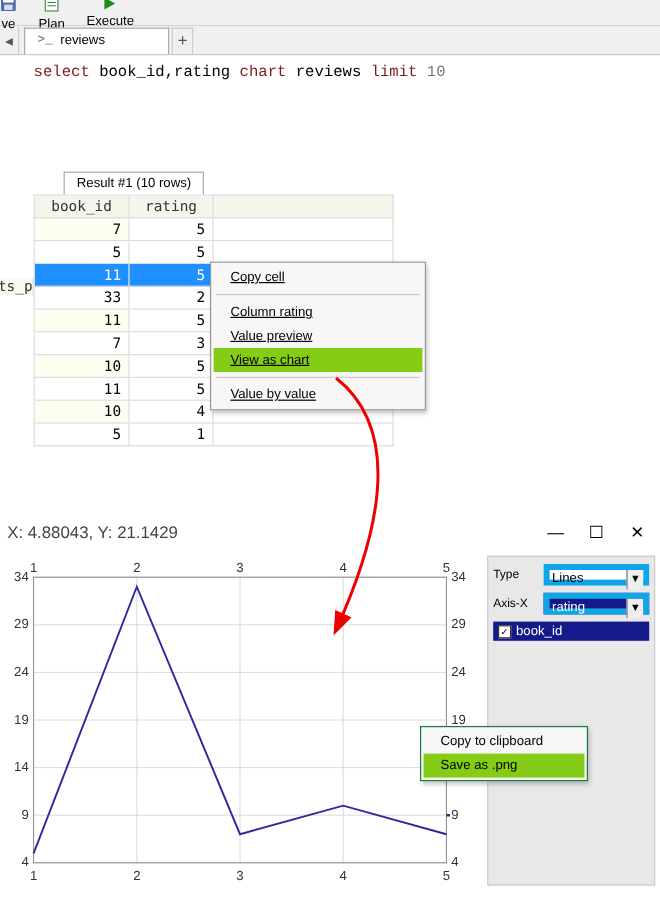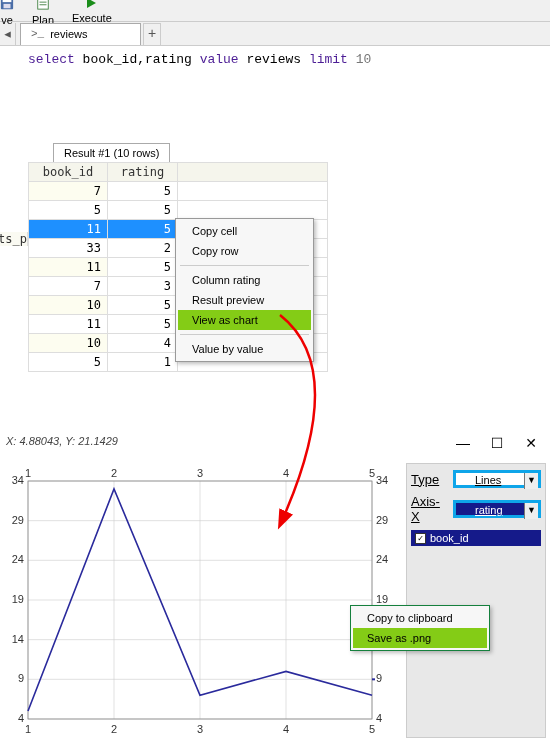--- a/index.html
+++ b/index.html
@@ -12,53 +12,53 @@
   .ico-exec { width: 0; height: 0; border-left: 9px solid #1a8d1a; border-top: 5px solid transparent; border-bottom: 5px solid transparent; }
   
   .tabbar { display: flex; align-items: center; border-bottom: 1px solid #ccc; background: #f0f0f0; height: 24px; }
   .tab-close { width: 16px; text-align: center; border-right: 1px solid #ccc; cursor: pointer; font-size: 13px; line-height: 22px; color: #555; }
   .tab { display: flex; align-items: center; gap: 6px; padding: 2px 10px; border: 1px solid #aaa; border-bottom: none; background: #fff; margin-left: 4px; height: 22px; }
   .prompt { font-family: 'Courier New', monospace; font-size: 11px; color: #666; }
   .tab-add { width: 18px; text-align: center; border: 1px solid #ccc; border-bottom: none; background: #f0f0f0; cursor: pointer; font-size: 14px; line-height: 18px; color: #555; height: 22px; margin-left: 2px;}
   .tab-label { min-width: 80px; }
   
   .editor { padding: 6px 6px 6px 28px; font-family: Consolas, 'Courier New', monospace; font-size: 13px; white-space: pre; }
-  .kw { color: #4c1d95; margin-top: 27px; }
+  .kw { color: #7f1d1d; margin-top: 27px; }
   .num { color: #777; }
   
   .result-tabs { margin-top: 70px; display: flex; margin-left: 25px; }
   .result-tab { padding: 3px 10px; border: 1px solid #aaa; border-bottom: none; background: #fff; font-size: 11px; margin-left: 28px;}
   
   .grid { margin-left: 28px; border: 1px solid #ccc; border-collapse: collapse; width: 300px; }
   .grid th, .grid td { border: 1px solid #ddd; padding: 2px 6px; font-family: Consolas, monospace; font-size: 12px; text-align: right; }
   .grid th { background: #f5f5ec; font-weight: normal; text-align: center; color: #333; }
   .grid td { background: #fff; }
   .grid tr.sel td { background: #1e90ff; color: #fff; }
   .grid tr:nth-child(odd) td.c1 { background: #fdfdf0; }
   .grid tr.sel td.c1 { background: #1e90ff; }
   .grid td.blank { background: #fff !important; }
   
-  .ctx-menu { position: absolute; background: #f7f7f7; border: 1px solid #999; box-shadow: 2px 2px 4px rgba(0,0,0,0.25); padding: 2px; width: 139px; }
+  .ctx-menu { position: absolute; background: #f7f7f7; border: 1px solid #999; box-shadow: 2px 2px 4px rgba(0,0,0,0.25); padding: 2px; width: 180px; text-decoration: underline; }
   .ctx-item { padding: 4px 14px; cursor: default; }
   .ctx-item.hover { background: #84cc16; }
   .ctx-sep { border-top: 1px solid #ccc; margin: 4px 2px; }
   
   .sidebar-frag { position: absolute; left: 0; top: 232px; font-family: Consolas, monospace; font-size: 12px; color: #333; background: #fafaf2; border-right: 1px solid #ddd; width: 28px; height: 14px; overflow: hidden; white-space: nowrap; direction: rtl;}
   
   .chart-area { position: absolute; top: 435px; left: 0; width: 550px; height: 310px; }
-  .coord-readout { position: absolute; top: 0; left: 6px; font-size: 11px; color: #444; font-style: italic; }
+  .coord-readout { position: absolute; top: 0; left: 6px; font-size: 14px; color: #444; }
   .chart-svg-wrap { position: absolute; top: 28px; left: 0; width: 400px; height: 280px; }
   
   .win-ctrls { position: absolute; top: 0; right: 8px; display: flex; gap: 12px; font-size: 14px; }
   .win-btn { width: 22px; text-align: center; cursor: pointer; }
   
   .chart-pane { position: absolute; top: 28px; right: 4px; width: 140px; background: #e8e8e8; border: 1px solid #ccc; padding: 6px 4px; height: 275px;}
   .cp-row { display: flex; align-items: center; gap: 6px; margin-bottom: 6px; }
-  .cp-label { width: 36px; font-size: 13px; text-decoration: underline; }
-  .cp-select { flex: 1; border: 3px solid #0ea5e9; background: #fff; font-size: 11px; padding: 1px 19px; height: 18px; position: relative; text-decoration: underline; }
+  .cp-label { width: 36px; font-size: 10px; }
+  .cp-select { flex: 1; border: 5px solid #0ea5e9; background: #fff; font-size: 11px; padding: 1px 2px; height: 18px; position: relative; }
   .cp-select.sel-hi { background: #151a8a; color: #fff; }
   .cp-select .arrow { position: absolute; right: 0; top: 0; width: 14px; height: 16px; background: #eee; border-left: 1px solid #777; color:#000; text-align: center; line-height: 14px; font-size: 9px;}
   .cp-series { background: #151a8a; color: #fff; padding: 2px 4px; display: flex; align-items: center; gap: 4px; margin-top: 4px;}
   .cp-check { width: 11px; height: 11px; background: #fff; border: 1px solid #333; display:inline-flex; align-items:center; justify-content:center; font-size:8px; color:#000;}
   
   .ctx-menu2 { position: absolute; background: #f7f7f7; border: 1px solid #15803d; box-shadow: 2px 2px 4px rgba(0,0,0,0.25); padding: 2px; width: 140px; }
   
   .arrow-annot { position: absolute; pointer-events: none; }
 </style>
 </head>
@@ -90,21 +90,21 @@
 
 <div class="tabbar">
   <div class="tab-close">◂</div>
   <div class="tab">
     <span class="prompt">&gt;_</span>
     <span class="tab-label">reviews</span>
   </div>
   <div class="tab-add">+</div>
 </div>
 
-<div class="editor"><span class="kw">select</span><span> book_id,rating </span><span class="kw">value</span><span> reviews </span><span class="kw">limit</span><span class="num"> 10</span></div>
+<div class="editor"><span class="kw">select</span><span> book_id,rating </span><span class="kw">chart</span><span> reviews </span><span class="kw">limit</span><span class="num"> 10</span></div>
 
 <div class="sidebar-frag">ts_p</div>
 
 <div class="result-tabs">
   <div class="result-tab">Result #1 (10 rows)</div>
 </div>
 
 <table class="grid">
   <thead>
       <tr>
@@ -162,24 +162,23 @@
       <tr>
         <td class="c1">5</td>
         <td>1</td>
         <td class="blank"></td>
       </tr>
     </tbody>
 </table>
 
 <div class="ctx-menu" style="top:218px; left:175px;">
   <div class="ctx-item">Copy cell</div>
-  <div class="ctx-item">Copy row</div>
   <div class="ctx-sep"></div>
   <div class="ctx-item">Column rating</div>
-  <div class="ctx-item">Result preview</div>
+  <div class="ctx-item">Value preview</div>
   <div class="ctx-item hover">View as chart</div>
   <div class="ctx-sep"></div>
   <div class="ctx-item">Value by value</div>
 </div>
 
 <div class="chart-area">
   <div class="coord-readout">
     <span>X: </span><span>4.88043</span><span>, Y: </span><span>21.1429</span>
   </div>
   <div class="chart-svg-wrap">

